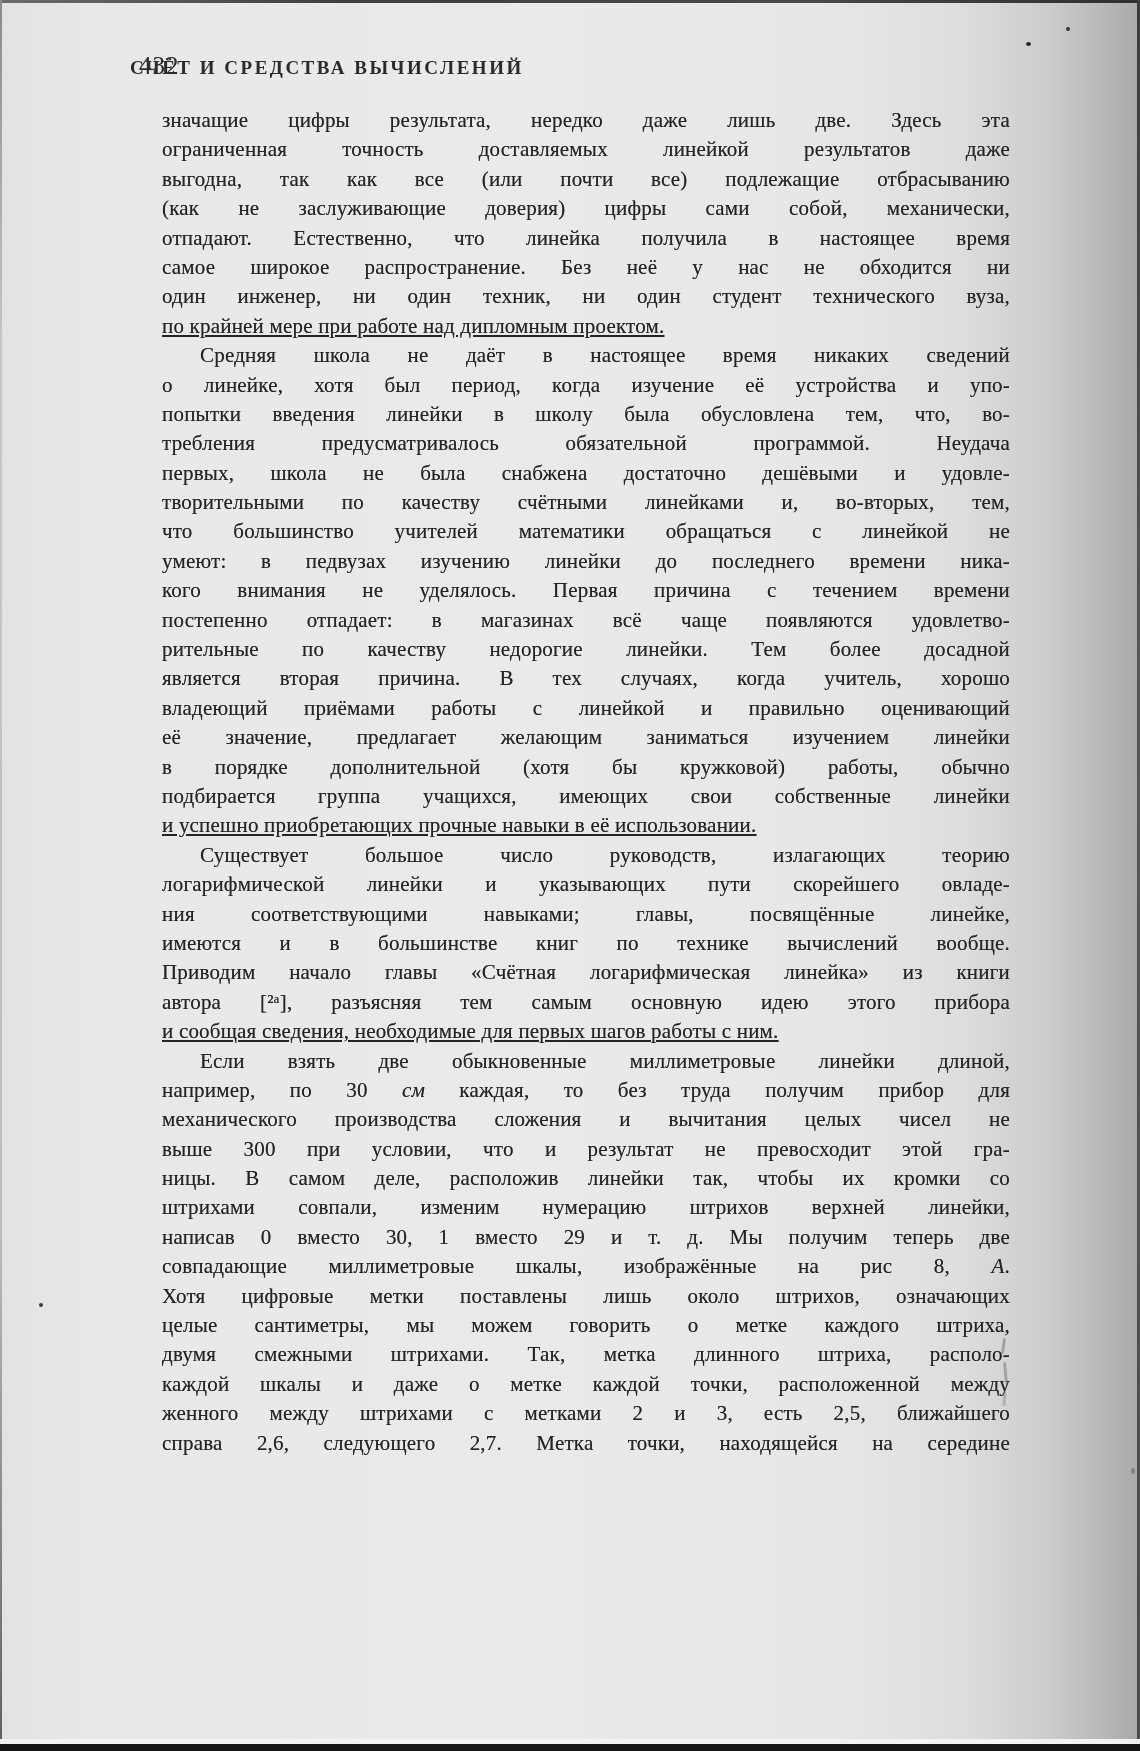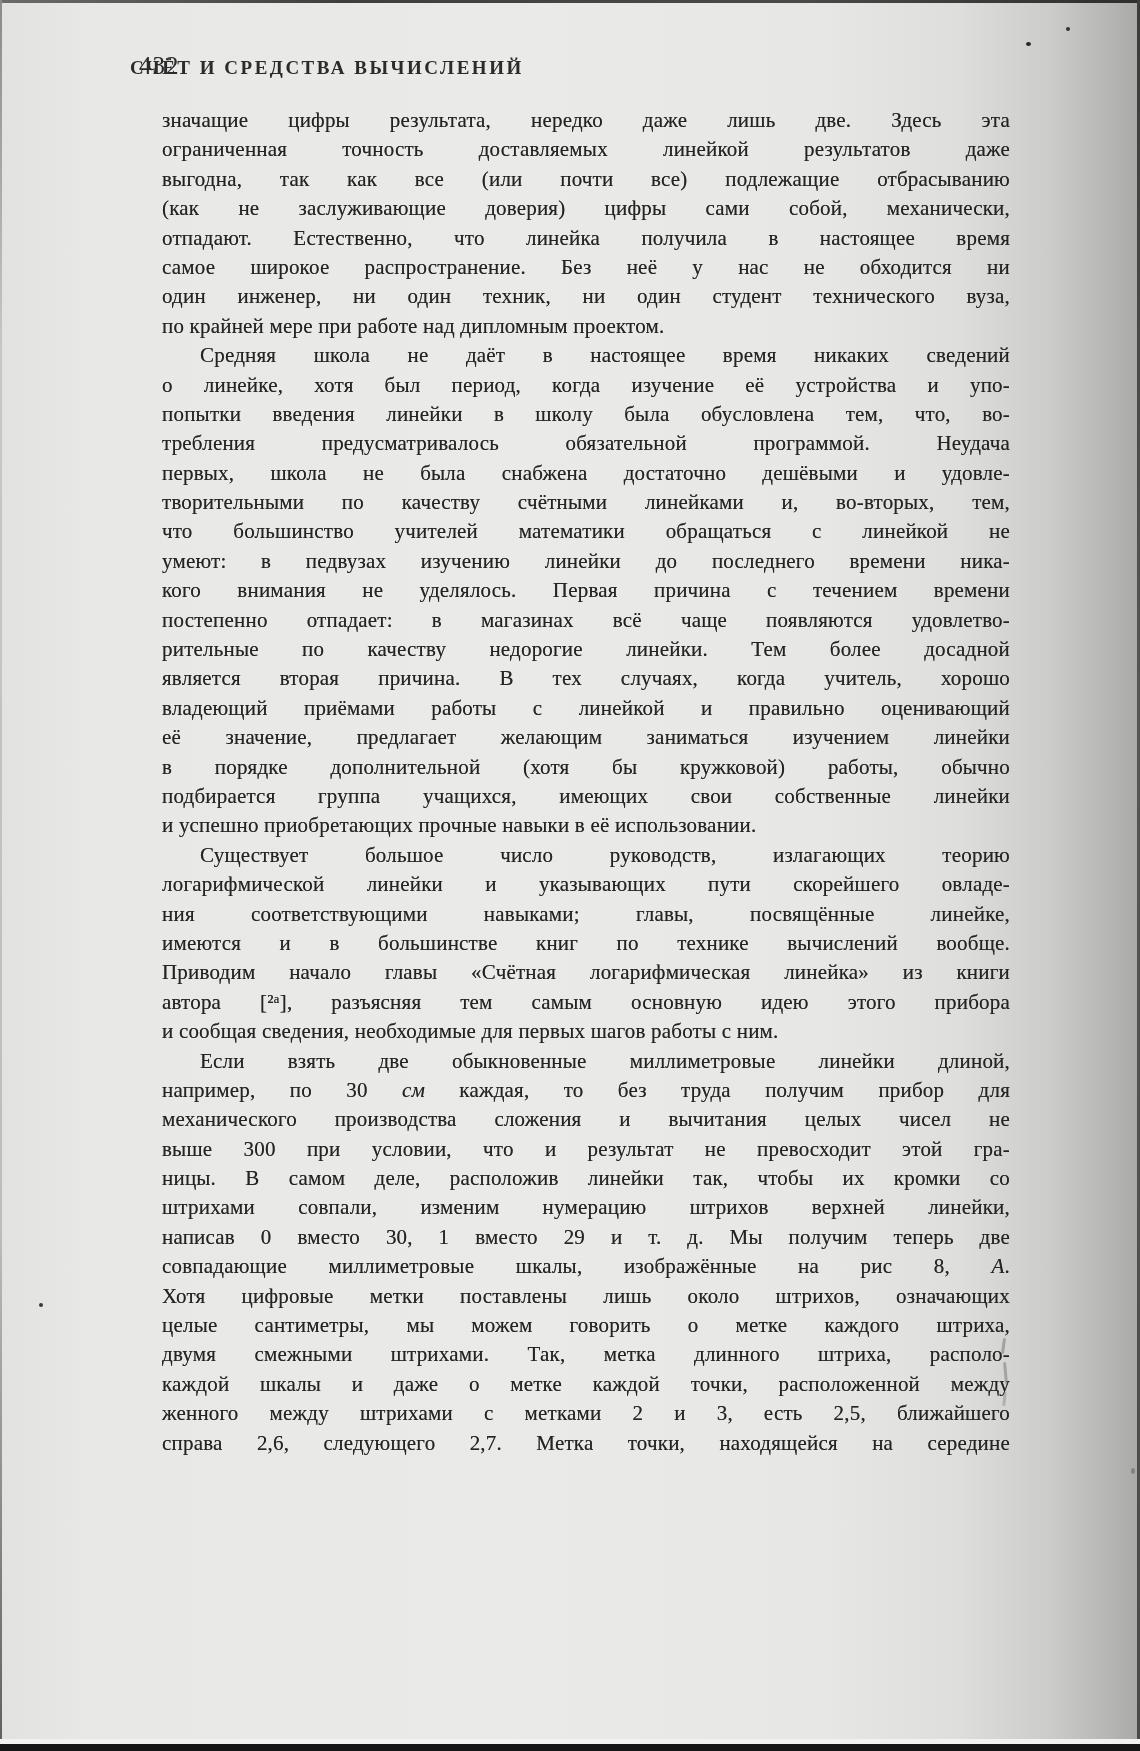--- a/index.html
+++ b/index.html
@@ -69,21 +69,21 @@
     font-size: 21px;
     letter-spacing: 0.2px;
     text-align: justify;
     text-align-last: justify;
     text-justify: inter-word;
     white-space: nowrap;
     text-shadow: 0 0 0.5px rgba(20,20,20,0.55);
     margin-left: 32px;
   }
   .line.indent { padding-left: 38px; }
-  .line.last { text-align-last: left; }
+  .line.last { text-align-last: left; text-decoration: underline; }
   .line i { font-style: italic; }
   
   .ink-speck {
     position: absolute; border-radius: 50%;
     background: #333331;
   }
   .speck-1 { left: 1066px; top: 27px;  width: 4px; height: 4px; }
   .speck-2 { left: 1026px; top: 42px;  width: 5px; height: 4px; background:#262624; }
   .speck-3 { left: 39px;   top: 1303px; width: 4px; height: 4px; background:#3a3a38; }
   .speck-4 { left: 1131px; top: 1468px; width: 4px; height: 6px; background:#55555377; }

